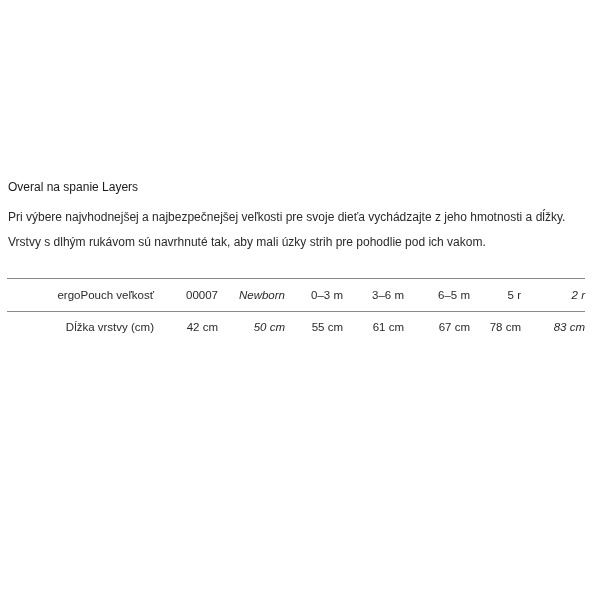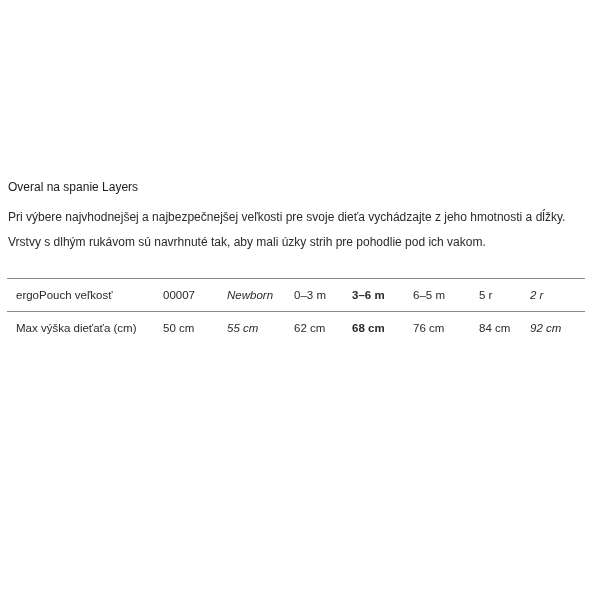--- a/index.html
+++ b/index.html
@@ -14,32 +14,32 @@
     }
     .intro {
       position: absolute; left: 8px; top: 205px; width: 560px;
       font-size: 12px; line-height: 25px; color: #2a2a2a;
     }
     table.sizes {
       position: absolute; left: 7px; top: 278px; width: 578px;
       border-collapse: collapse; font-size: 11.5px; color: #2a2a2a;
     }
     table.sizes td {
-      padding: 0 0 0 9px; vertical-align: top; text-align: left;
+      padding: 0 0 0 9px; vertical-align: top; text-align: right;
     }
     table.sizes tr { border-top: 1.5px solid #8a8a8a; }
     tr.r0 td { height: 33px; padding-top: 10px; box-sizing: border-box; }
     tr.r1 td { height: 32px; padding-top: 9px; box-sizing: border-box; }
     tr.r2 td { height: 48px; padding-top: 9px; box-sizing: border-box; line-height: 17px; }
     tr.r3 td { height: 36px; padding-top: 10px; box-sizing: border-box; }
     td.c0 { width: 147px; }
     td.c1 { width: 64px; }
     td.c2 { width: 67px; font-style: italic; }
     td.c3 { width: 58px; }
-    td.c4 { width: 61px; font-weight: bold; }
+    td.c4 { width: 61px; }
     td.c5 { width: 66px; }
     td.c6 { width: 51px; }
     td.c7 { width: auto; font-style: italic; }
   </style>
 </head>
 <body>
 
 <div class="title">Overal na spanie Layers</div>
 <div class="intro">Pri výbere najvhodnejšej a najbezpečnejšej veľkosti pre svoje dieťa vychádzajte z jeho hmotnosti a dĺžky. Vrstvy s dlhým rukávom sú navrhnuté tak, aby mali úzky strih pre pohodlie pod ich vakom.</div>
 
@@ -48,24 +48,24 @@
     <tr class="r0">
       <td class="c0">ergoPouch veľkosť</td>
       <td class="c1">00007</td>
       <td class="c2">Newborn</td>
       <td class="c3">0–3 m</td>
       <td class="c4">3–6 m</td>
       <td class="c5">6–5 m</td>
       <td class="c6">5 r</td>
       <td class="c7">2 r</td>
     </tr>
-    <tr class="r3">
-      <td class="c0">Max výška dieťaťa (cm)</td>
-      <td class="c1">50 cm</td>
-      <td class="c2">55 cm</td>
-      <td class="c3">62 cm</td>
-      <td class="c4">68 cm</td>
-      <td class="c5">76 cm</td>
-      <td class="c6">84 cm</td>
-      <td class="c7">92 cm</td>
+    <tr class="r1">
+      <td class="c0">Dĺžka vrstvy (cm)</td>
+      <td class="c1">42 cm</td>
+      <td class="c2">50 cm</td>
+      <td class="c3">55 cm</td>
+      <td class="c4">61 cm</td>
+      <td class="c5">67 cm</td>
+      <td class="c6">78 cm</td>
+      <td class="c7">83 cm</td>
     </tr>
   </tbody>
 </table>
 
 </body></html>

